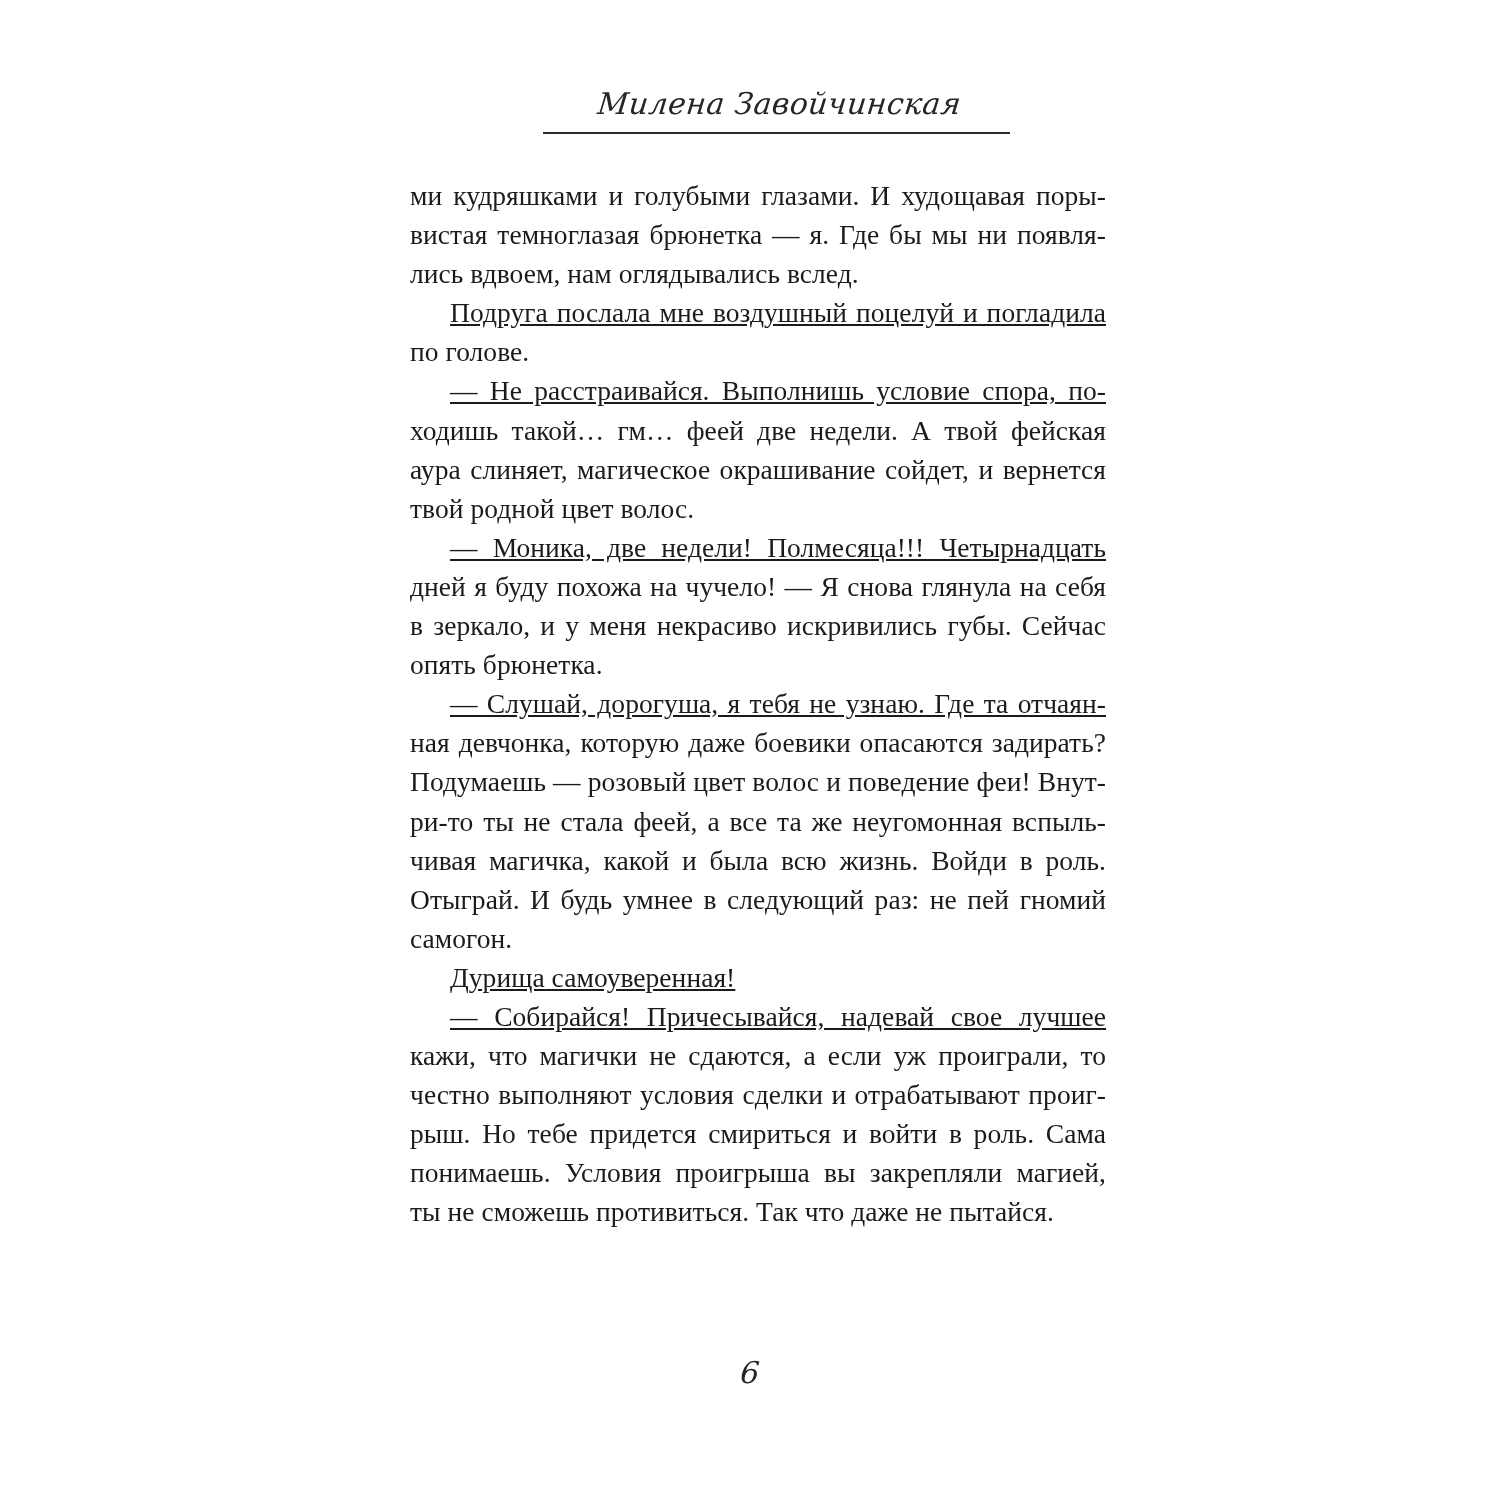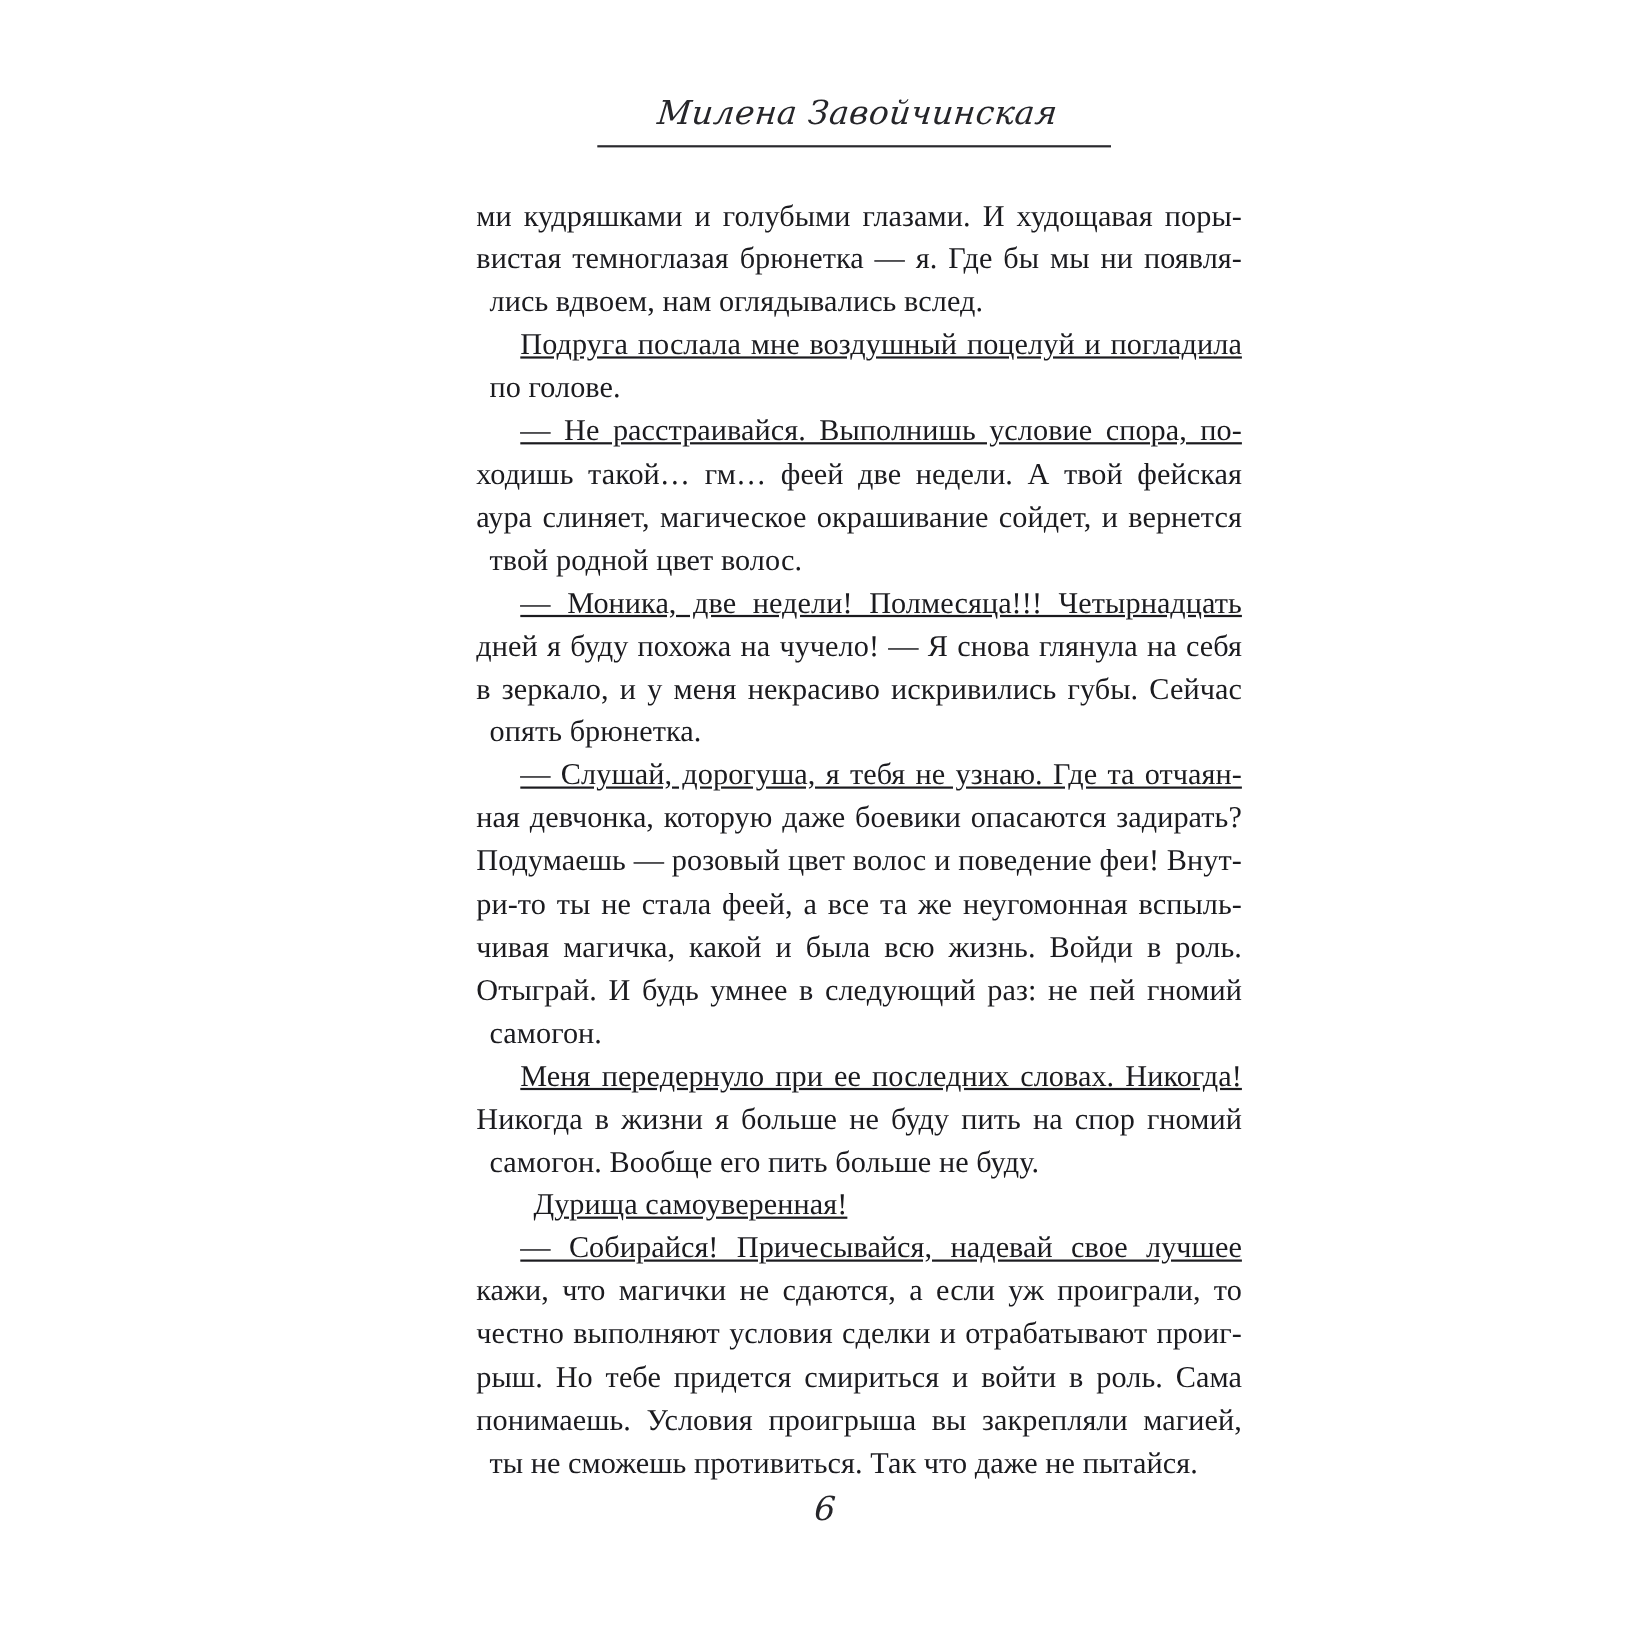--- a/index.html
+++ b/index.html
@@ -41,21 +41,21 @@
     left: 543px;
     top: 132px;
     width: 467px;
     height: 2px;
     background: #2a2a2e;
   }
 
   
   .text-column {
     position: absolute;
-    left: 433px;
+    left: 410px;
     top: 176px;
     width: 696px;
   }
   .para {
     margin: 0;
     font-size: 27.5px;
     line-height: 39.1px;
     color: #1b1b1f;
     letter-spacing: 0.05px;
   }
@@ -69,21 +69,20 @@
     text-align-last: justify;
     white-space: normal;
   }
   .line.indent {
     padding-left: 40px;
     text-decoration: underline;
   }
   .line.last {
     text-align: right;
     text-align-last: left;
-    margin-left: 12px;
   }
 
   
   .folio {
     position: absolute;
     left: 0;
     top: 1355px;
     width: 1500px;
     text-align: center;
     font-family: "DejaVu Serif", "Liberation Serif", serif;
@@ -128,25 +127,20 @@
       <p class="para">
         <span class="line just indent">— Слушай, дорогуша, я тебя не узнаю. Где та отчаян-</span>
         <span class="line just">ная девчонка, которую даже боевики опасаются задирать?</span>
         <span class="line just">Подумаешь — розовый цвет волос и поведение феи! Внут-</span>
         <span class="line just">ри-то ты не стала феей, а все та же неугомонная вспыль-</span>
         <span class="line just">чивая магичка, какой и была всю жизнь. Войди в роль.</span>
         <span class="line just">Отыграй. И будь умнее в следующий раз: не пей гномий</span>
         <span class="line last">самогон.</span>
       </p>
       <p class="para">
-        <span class="line just indent">Меня передернуло при ее последних словах. Никогда!</span>
-        <span class="line just">Никогда в жизни я больше не буду пить на спор гномий</span>
-        <span class="line last">самогон. Вообще его пить больше не буду.</span>
-      </p>
-      <p class="para">
         <span class="line last indent">Дурища самоуверенная!</span>
       </p>
       <p class="para">
         <span class="line just indent">— Собирайся! Причесывайся, надевай свое лучшее</span>
         <span class="line just">кажи, что магички не сдаются, а если уж проиграли, то</span>
         <span class="line just">честно выполняют условия сделки и отрабатывают проиг-</span>
         <span class="line just">рыш. Но тебе придется смириться и войти в роль. Сама</span>
         <span class="line just">понимаешь. Условия проигрыша вы закрепляли магией,</span>
         <span class="line last">ты не сможешь противиться. Так что даже не пытайся.</span>
       </p>

